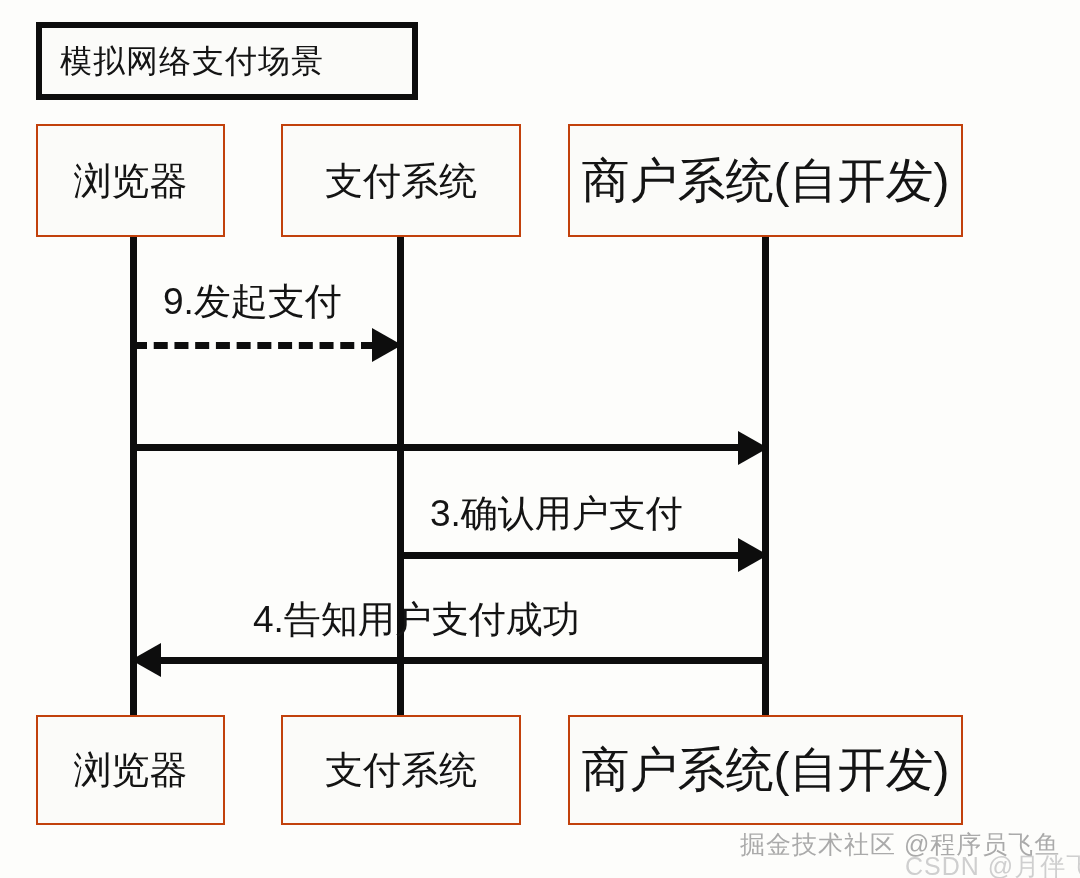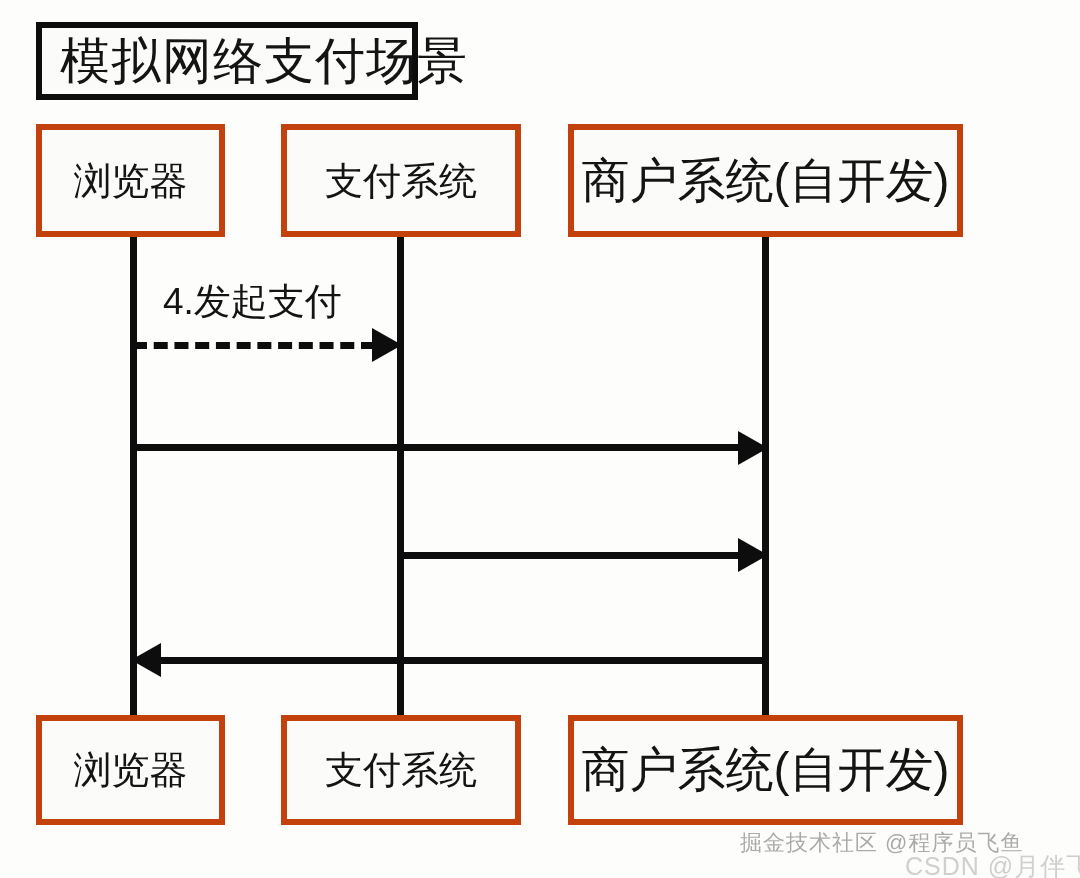--- a/index.html
+++ b/index.html
@@ -27,31 +27,31 @@
     height: 78px;
     border: 6px solid #0d0d0d;
     background: #fbfbf9;
     box-sizing: border-box;
     display: flex;
     align-items: center;
     justify-content: flex-start;
     padding-left: 18px;
   }
   .title-box .title-text {
-    font-size: 50px;
+    font-size: 32px;
     color: #141414;
     letter-spacing: 1px;
     line-height: 1;
     white-space: nowrap;
   }
 
   
   .participant {
     position: absolute;
-    border: 6px solid #c2410c;
+    border: 2px solid #c2410c;
     background: #fbfbf9;
     box-sizing: border-box;
     display: flex;
     align-items: center;
     justify-content: center;
   }
   .participant .p-label {
     font-size: 48px;
     color: #141414;
     white-space: nowrap;
@@ -97,21 +97,21 @@
     position: absolute;
     font-size: 37px;
     color: #141414;
     white-space: nowrap;
     line-height: 1;
   }
 
   
   .watermark-main {
     position: absolute;
-    font-size: 22px;
+    font-size: 25px;
     color: #8f8f8f;
     opacity: 0.75;
     white-space: nowrap;
     letter-spacing: 1px;
   }
   .watermark-sub {
     position: absolute;
     font-size: 25px;
     color: #cfcfcf;
     white-space: nowrap;
@@ -136,30 +136,32 @@
   </div>
 
   <div class="participant narrow" style="left:281px; top:124px; width:240px; height:113px;">
     <span class="p-label">支付系统</span>
   </div>
 
   <div class="participant" style="left:568px; top:124px; width:395px; height:113px;">
     <span class="p-label">商户系统(自开发)</span>
   </div>
 
-  <div class="msg-label" style="left:163px; top:283px;">4.发起支付</div>
+  <div class="msg-label" style="left:163px; top:283px;">9.发起支付</div>
   <div class="msg-line dashed" style="left:133px; top:342px; width:242px;"></div>
   <div class="arrowhead-right" style="left:372px; top:328px;"></div>
 
   <div class="msg-line" style="left:133px; top:444px; width:608px;"></div>
   <div class="arrowhead-right" style="left:738px; top:431px;"></div>
 
+  <div class="msg-label" style="left:430px; top:495px;">3.确认用户支付</div>
   <div class="msg-line" style="left:400px; top:552px; width:341px;"></div>
   <div class="arrowhead-right" style="left:738px; top:538px;"></div>
 
+  <div class="msg-label" style="left:253px; top:601px;">4.告知用户支付成功</div>
   <div class="msg-line" style="left:160px; top:657px; width:605px;"></div>
   <div class="arrowhead-left" style="left:131px; top:643px;"></div>
 
   <div class="participant narrow" style="left:36px; top:715px; width:189px; height:110px;">
     <span class="p-label">浏览器</span>
   </div>
 
   <div class="participant narrow" style="left:281px; top:715px; width:240px; height:110px;">
     <span class="p-label">支付系统</span>
   </div>

